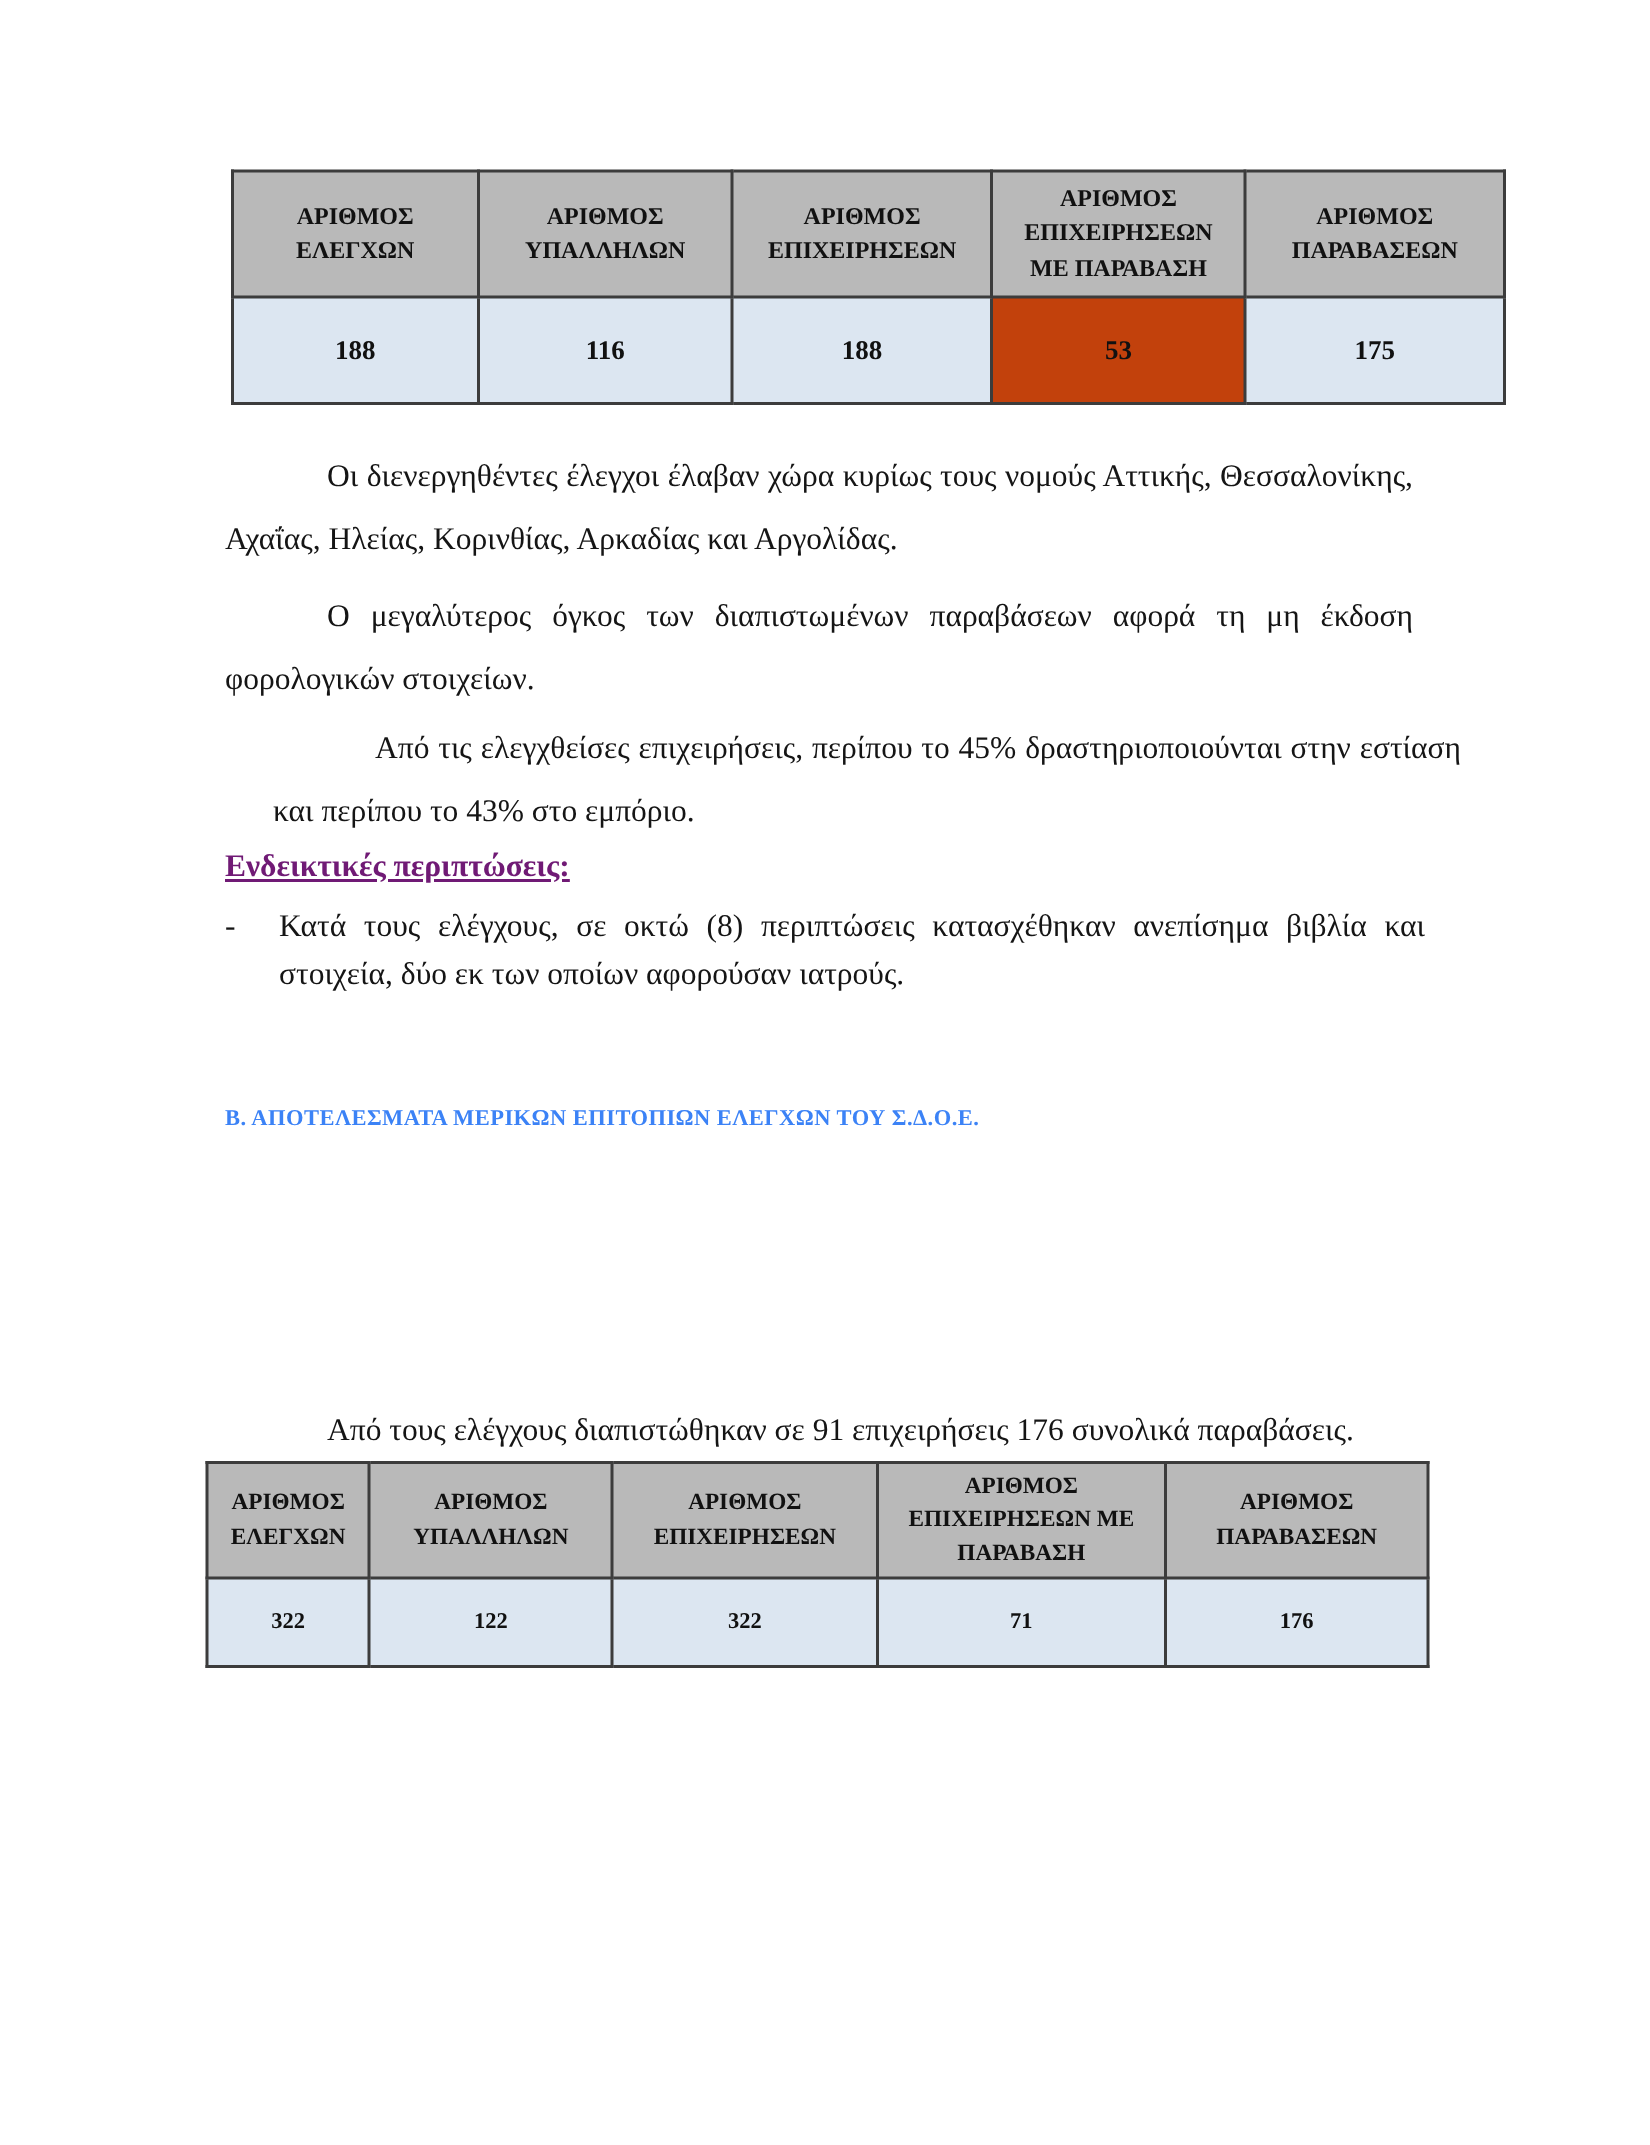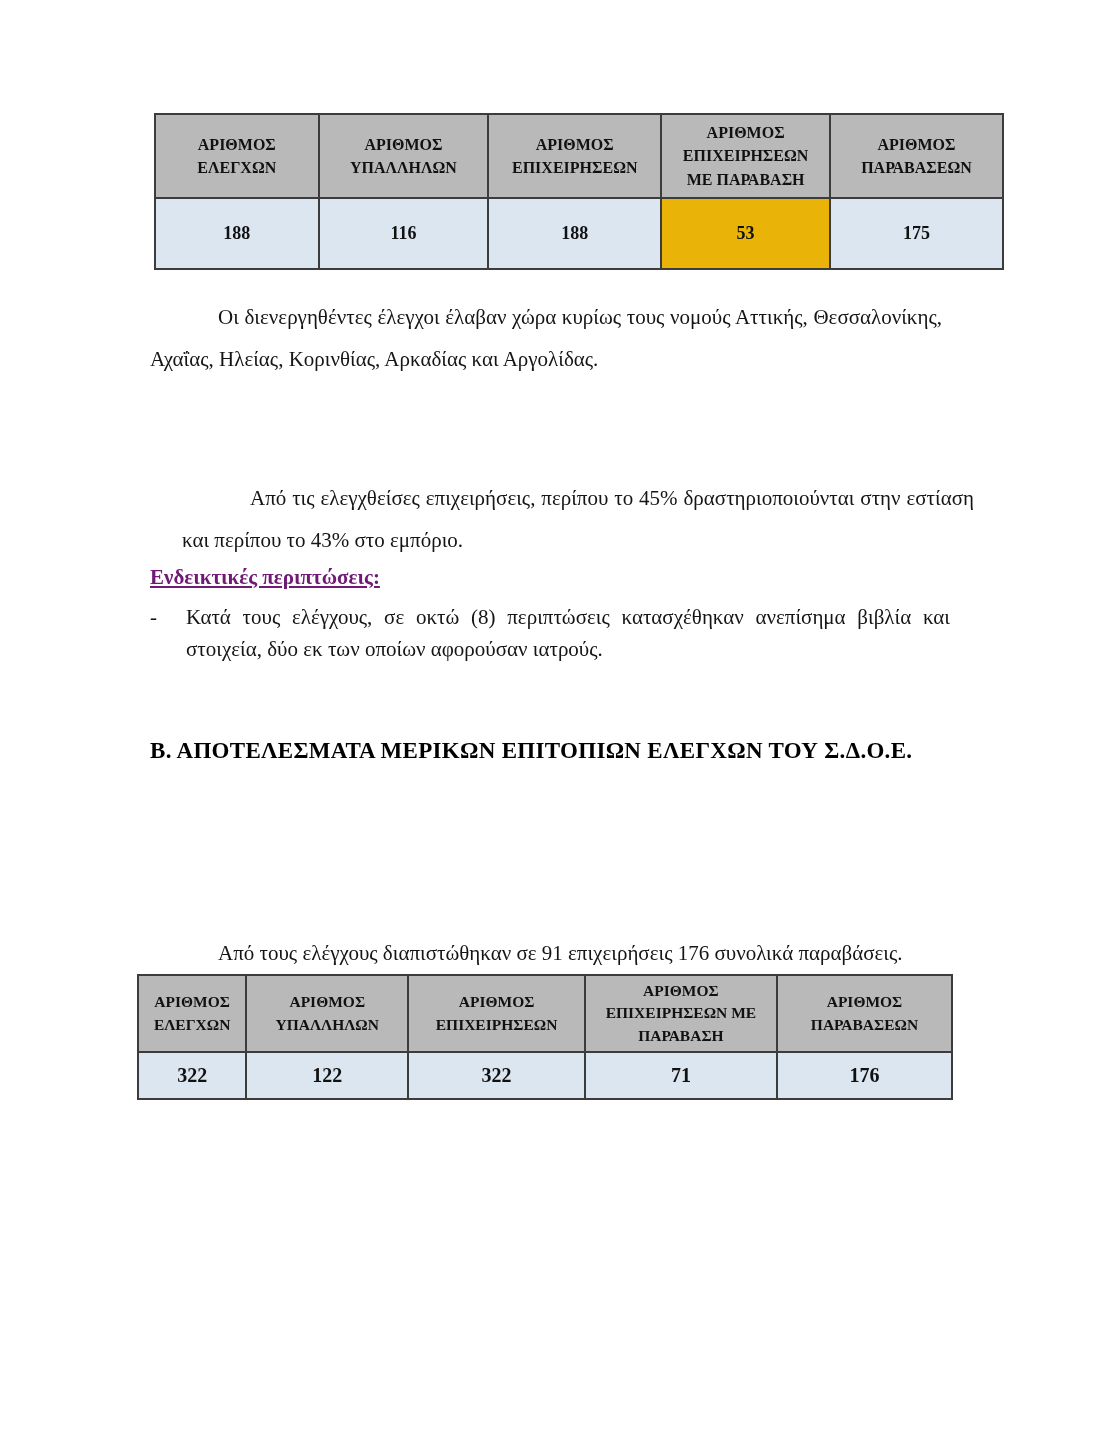--- a/index.html
+++ b/index.html
@@ -40,21 +40,21 @@
     font-size: 18px;
     color: #111;
   }
   #table1 { left: 154px; top: 113px; width: 850px; }
   #table1 th { height: 84px; }
   #table1 td { height: 71px; }
   #table1 col { width: 20%; }
 
   #table2 { left: 137px; top: 974px; width: 816px; }
   #table2 th { height: 76px; padding: 4px 8px; font-size: 15.5px; }
-  #table2 td { height: 47px; font-size: 20px; }
+  #table2 td { height: 59px; font-size: 15px; }
 
   
   .para {
     position: absolute;
     left: 150px;
     width: 792px;
     font-size: 21px;
     line-height: 42px;
     text-align: justify;
     text-indent: 68px;
@@ -91,24 +91,24 @@
   }
   .bullet-text {
     flex: 1;
     text-align: justify;
   }
   .heading-b {
     position: absolute;
     left: 150px;
     top: 738px;
     width: 820px;
-    font-size: 23px;
+    font-size: 15px;
     font-weight: bold;
     letter-spacing: 0.3px;
-    color: #000000;
+    color: #3b82f6;
   }
 </style>
 </head>
 <body>
 
 <div class="page">
 
   <table id="table1" class="datatable">
     <colgroup>
       <col style="width:19.3%">
@@ -124,27 +124,28 @@
         <th style="background-color: rgb(185, 185, 185); border-color: rgb(60, 60, 60);">ΑΡΙΘΜΟΣ ΕΠΙΧΕΙΡΗΣΕΩΝ</th>
         <th style="background-color: rgb(185, 185, 185); border-color: rgb(60, 60, 60);">ΑΡΙΘΜΟΣ ΕΠΙΧΕΙΡΗΣΕΩΝ ΜΕ ΠΑΡΑΒΑΣΗ</th>
         <th style="background-color: rgb(185, 185, 185); border-color: rgb(60, 60, 60);">ΑΡΙΘΜΟΣ ΠΑΡΑΒΑΣΕΩΝ</th>
       </tr>
     </thead>
     <tbody>
       <tr>
         <td style="background-color: rgb(220, 230, 241); border-color: rgb(60, 60, 60);">188</td>
         <td style="background-color: rgb(220, 230, 241); border-color: rgb(60, 60, 60);">116</td>
         <td style="background-color: rgb(220, 230, 241); border-color: rgb(60, 60, 60);">188</td>
-        <td style="background-color: #eab308; border-color: rgb(60, 60, 60);">53</td>
+        <td style="background-color: #c2410c; border-color: rgb(60, 60, 60);">53</td>
         <td style="background-color: rgb(220, 230, 241); border-color: rgb(60, 60, 60);">175</td>
       </tr>
     </tbody>
   </table>
 
   <p id="para-regions" class="para">Οι διενεργηθέντες έλεγχοι έλαβαν χώρα κυρίως τους νομούς Αττικής, Θεσσαλονίκης, Αχαΐας, Ηλείας, Κορινθίας, Αρκαδίας και Αργολίδας.</p>
+  <p id="para-volume" class="para">Ο μεγαλύτερος όγκος των διαπιστωμένων παραβάσεων αφορά τη μη έκδοση φορολογικών στοιχείων.</p>
   <p id="para-percent" class="para">Από τις ελεγχθείσες επιχειρήσεις, περίπου το 45% δραστηριοποιούνται στην εστίαση και  περίπου το 43% στο εμπόριο.</p>
 
   <div class="section-label">Ενδεικτικές περιπτώσεις:</div>
   <div class="bullet-item">
     <span class="bullet-marker">-</span>
     <span class="bullet-text">Κατά τους ελέγχους, σε οκτώ (8) περιπτώσεις κατασχέθηκαν ανεπίσημα βιβλία και στοιχεία, δύο εκ των οποίων αφορούσαν ιατρούς.</span>
   </div>
 
   <h2 class="heading-b">Β. ΑΠΟΤΕΛΕΣΜΑΤΑ ΜΕΡΙΚΩΝ ΕΠΙΤΟΠΙΩΝ ΕΛΕΓΧΩΝ ΤΟΥ Σ.Δ.Ο.Ε.</h2>
   <p id="para-findings" class="para">Από τους ελέγχους διαπιστώθηκαν σε 91 επιχειρήσεις 176 συνολικά παραβάσεις.</p>

